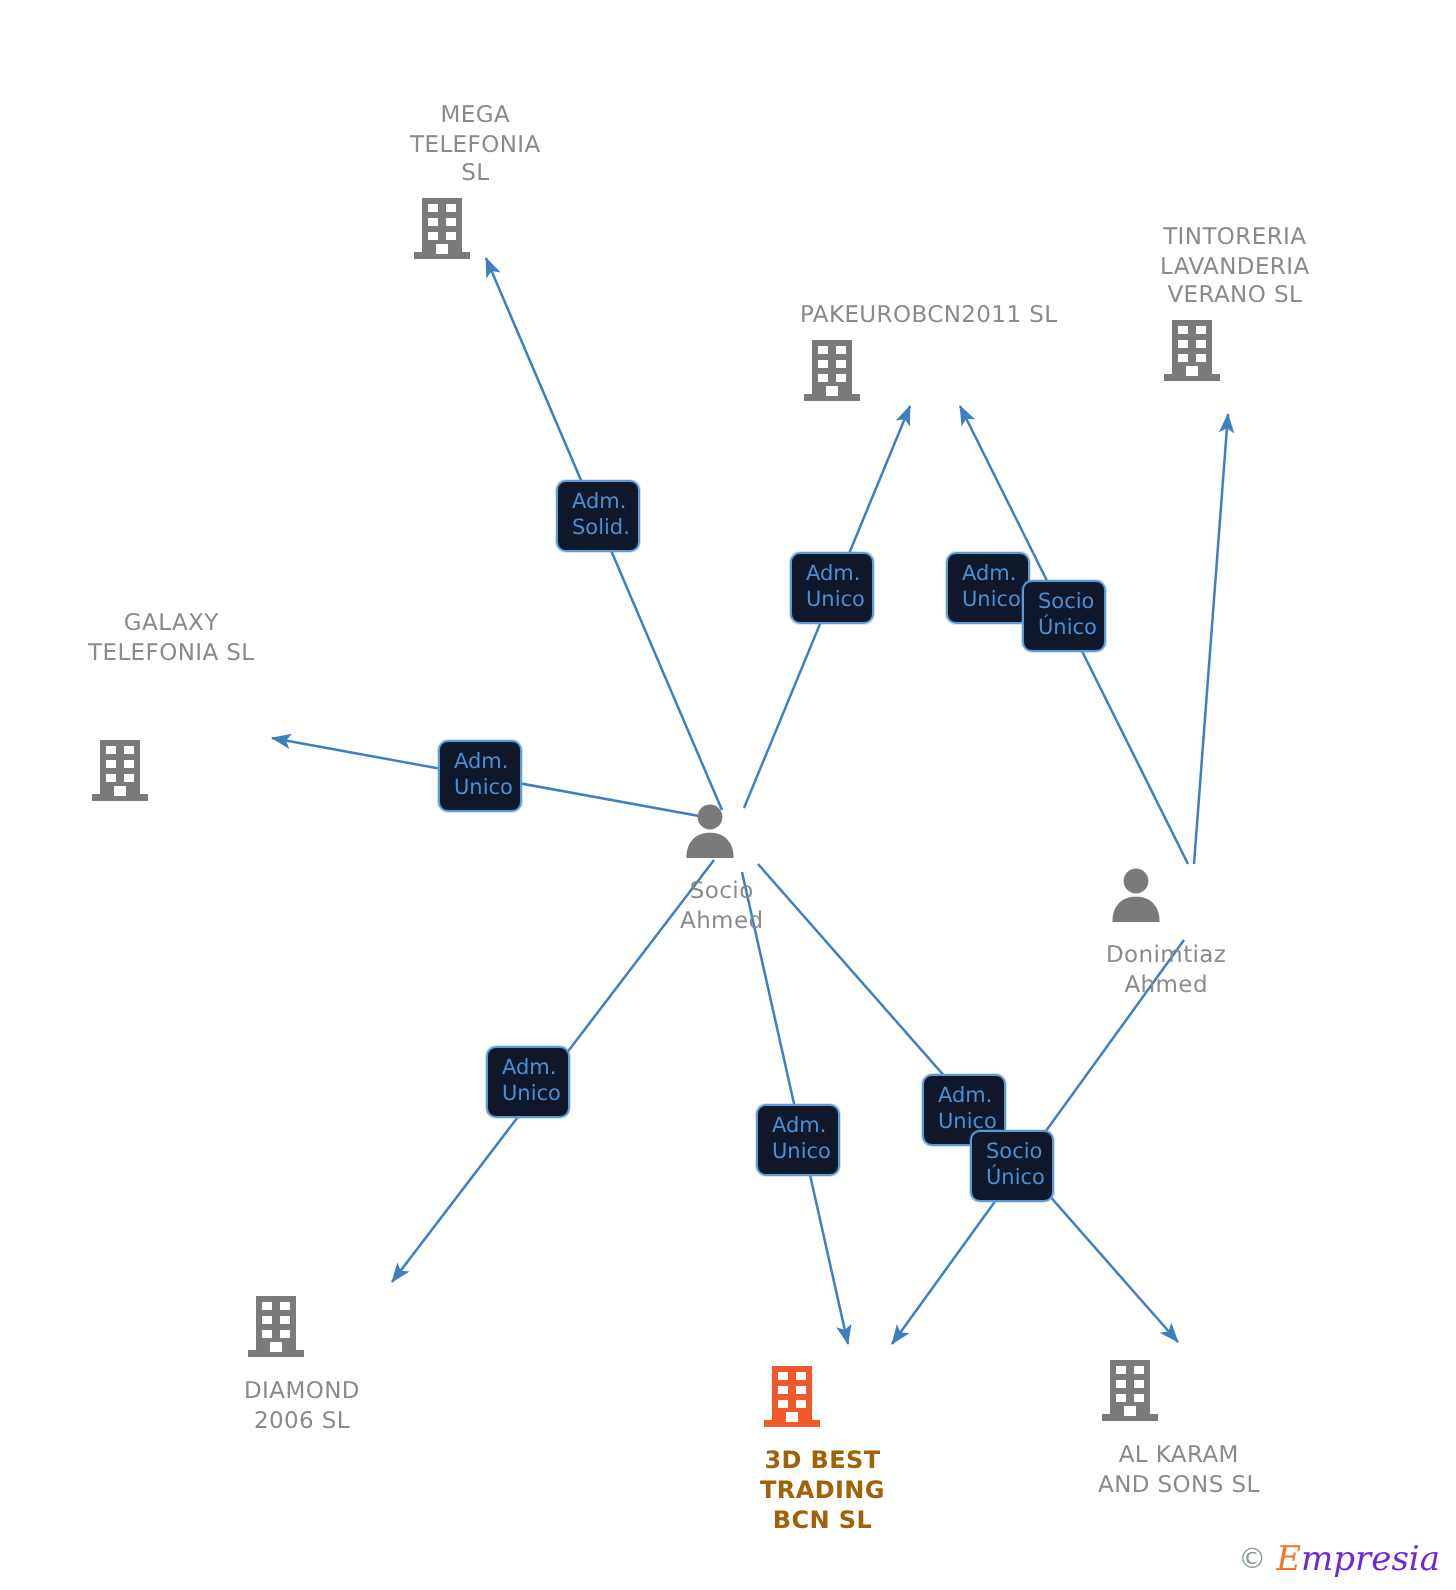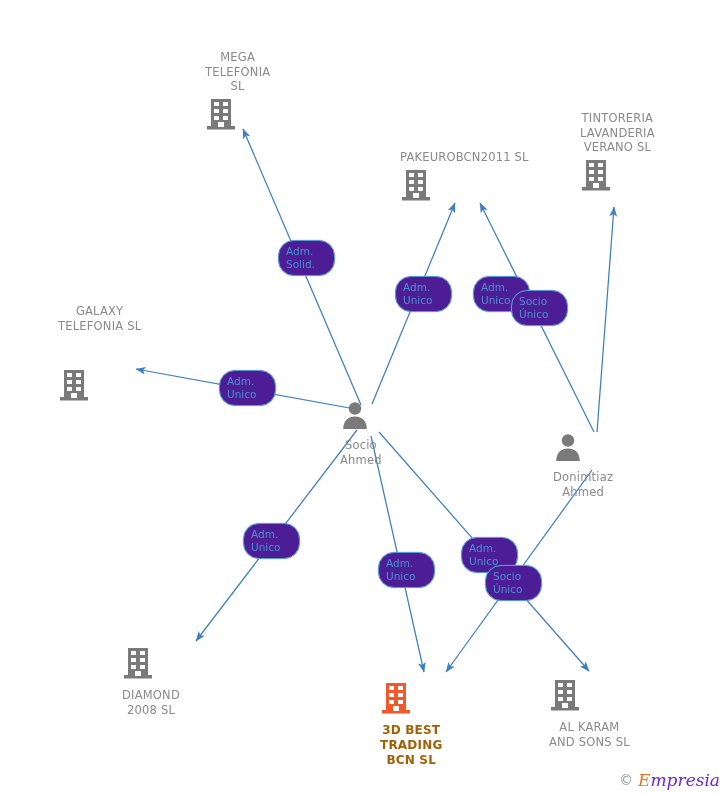--- a/index.html
+++ b/index.html
@@ -16,23 +16,23 @@
     text-align:center;color:#8a8a8a;font-size:11.5px;line-height:14.5px;
     white-space:pre-line;letter-spacing:.2px;
   }
   .node.above .caption{order:-1;margin-bottom:3px;}
   .node.below .caption{margin-top:4px;}
   .node.focal .caption{color:#a16207;font-weight:bold;font-size:12px;line-height:15px;}
 
   
   .elabel{
     position:absolute;box-sizing:border-box;
-    border:1px solid #5b9bd5;border-radius:16px;background:#4c1d95;
+    border:1px solid #5b9bd5;border-radius:5px;background:#0f172a;
     color:#4a8fd4;font-size:10.5px;line-height:13px;
-    padding:4px 19px 4px 7px;text-align:left;white-space:pre-line;
+    padding:4px 4px 4px 7px;text-align:left;white-space:pre-line;
     box-shadow:0 0 0 0.5px rgba(91,155,213,.25);
   }
 
   
   #watermark{
     position:absolute;right:8px;bottom:6px;display:flex;align-items:center;gap:5px;
     font-size:17px;line-height:17px;
   }
   #watermark .c{color:#8a9a9a;font-size:14px;}
   #watermark .wm{font-family:"DejaVu Serif", serif;font-style:italic;}
@@ -118,21 +118,21 @@
       <rect x="9" y="19" width="5" height="4" fill="#fff"></rect>
         <rect x="18" y="19" width="5" height="4" fill="#fff"></rect>
       <rect x="13" y="25" width="6" height="5" fill="#fff"></rect>
     </svg>
   </span>
   <span class="caption">TINTORERIA
 LAVANDERIA
 VERANO SL</span>
 </div>
 
-<div class="node above" style="left:58px;top:304px;width:100px;gap:32px;">
+<div class="node above" style="left:44px;top:304px;width:100px;gap:32px;">
   <span class="glyph">
     <svg width="32" height="34" viewBox="0 0 32 34">
       <rect x="6" y="2" width="20" height="28" fill="#7a7a7a"></rect>
       <rect x="2" y="29" width="28" height="3.5" fill="#7a7a7a"></rect>
       <rect x="9" y="5" width="5" height="4" fill="#fff"></rect>
         <rect x="18" y="5" width="5" height="4" fill="#fff"></rect>
       <rect x="9" y="12" width="5" height="4" fill="#fff"></rect>
         <rect x="18" y="12" width="5" height="4" fill="#fff"></rect>
       <rect x="9" y="19" width="5" height="4" fill="#fff"></rect>
         <rect x="18" y="19" width="5" height="4" fill="#fff"></rect>
@@ -173,21 +173,21 @@
       <rect x="9" y="5" width="5" height="4" fill="#fff"></rect>
         <rect x="18" y="5" width="5" height="4" fill="#fff"></rect>
       <rect x="9" y="12" width="5" height="4" fill="#fff"></rect>
         <rect x="18" y="12" width="5" height="4" fill="#fff"></rect>
       <rect x="9" y="19" width="5" height="4" fill="#fff"></rect>
         <rect x="18" y="19" width="5" height="4" fill="#fff"></rect>
       <rect x="13" y="25" width="6" height="5" fill="#fff"></rect>
     </svg>
   </span>
   <span class="caption">DIAMOND
-2008 SL</span>
+2006 SL</span>
 </div>
 
 <div class="node below focal" style="left:380px;top:681px;width:100px;">
   <span class="glyph">
     <svg width="32" height="34" viewBox="0 0 32 34">
       <rect x="6" y="2" width="20" height="28" fill="#f1592a"></rect>
       <rect x="2" y="29" width="28" height="3.5" fill="#f1592a"></rect>
       <rect x="9" y="5" width="5" height="4" fill="#fff"></rect>
         <rect x="18" y="5" width="5" height="4" fill="#fff"></rect>
       <rect x="9" y="12" width="5" height="4" fill="#fff"></rect>

